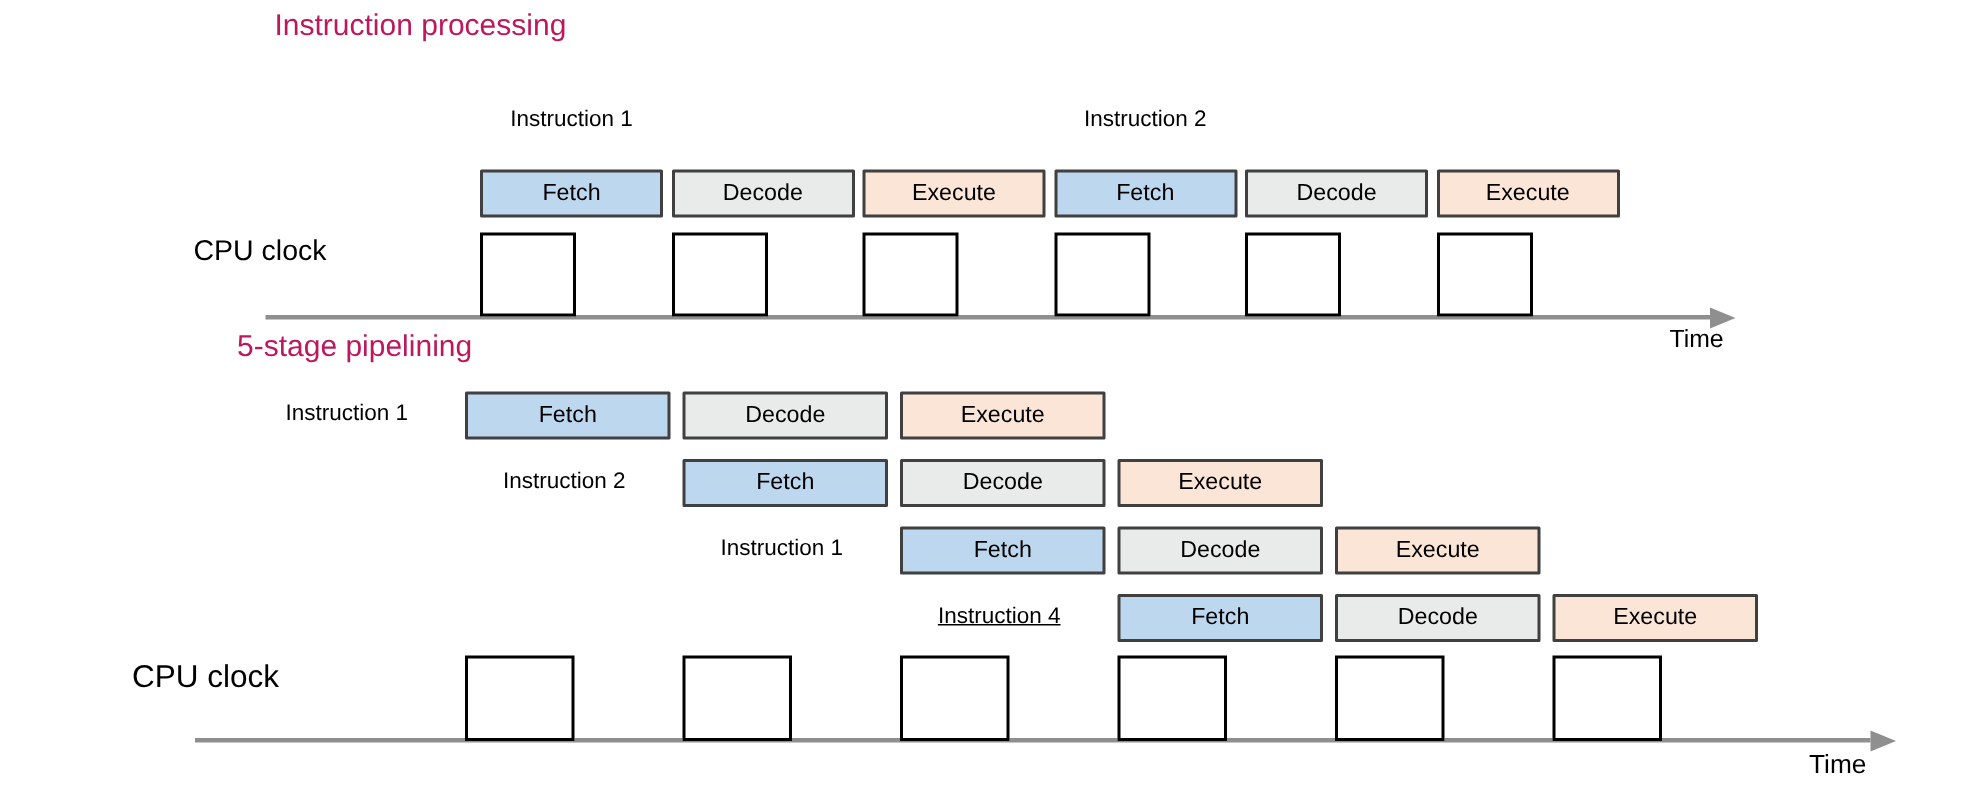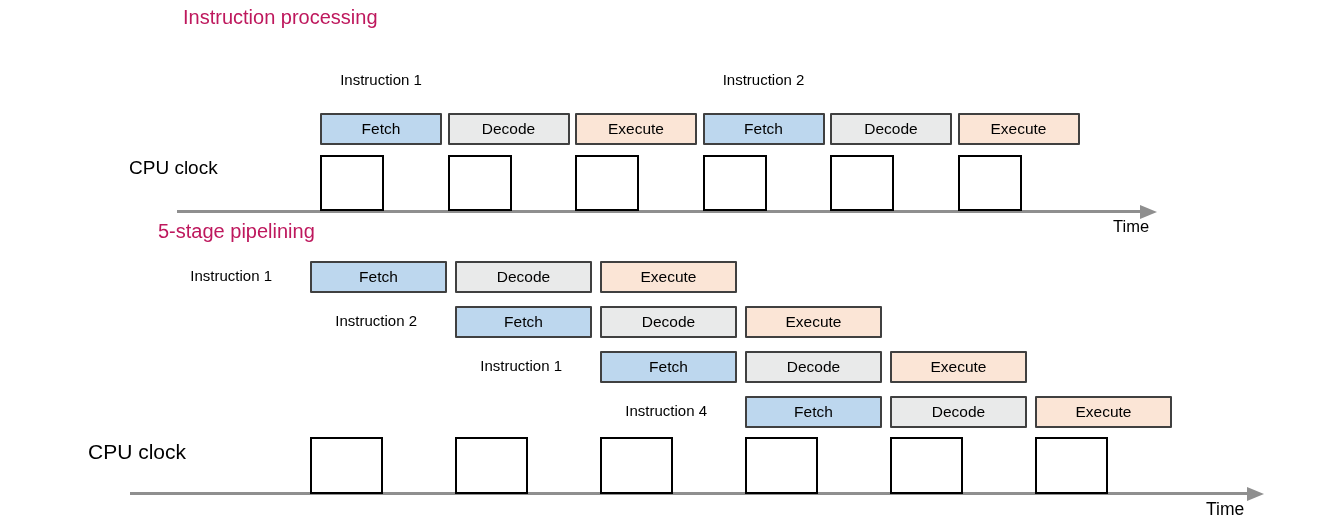--- a/index.html
+++ b/index.html
@@ -117,21 +117,21 @@
       <div class="stage-box stage-decode" style="left: 455px; top: 261px; width: 133px;">Decode</div>
       <div class="stage-box stage-execute" style="left: 600px; top: 261px; width: 133px;">Execute</div>
       <div class="row-label" style="left: 257px; top: 305px; width: 160px;">Instruction 2</div>
       <div class="stage-box stage-fetch" style="left: 455px; top: 306px; width: 133px;">Fetch</div>
       <div class="stage-box stage-decode" style="left: 600px; top: 306px; width: 133px;">Decode</div>
       <div class="stage-box stage-execute" style="left: 745px; top: 306px; width: 133px;">Execute</div>
       <div class="row-label" style="left: 402px; top: 350px; width: 160px;">Instruction 1</div>
       <div class="stage-box stage-fetch" style="left: 600px; top: 351px; width: 133px;">Fetch</div>
       <div class="stage-box stage-decode" style="left: 745px; top: 351px; width: 133px;">Decode</div>
       <div class="stage-box stage-execute" style="left: 890px; top: 351px; width: 133px;">Execute</div>
-      <div class="row-label" style="left: 547px; top: 395px; width: 160px;">Instruction 4</div>
+      <div class="row-label" style="left: 547px; top: 395px; width: 160px; text-decoration: underline;">Instruction 4</div>
       <div class="stage-box stage-fetch" style="left: 745px; top: 396px; width: 133px;">Fetch</div>
       <div class="stage-box stage-decode" style="left: 890px; top: 396px; width: 133px;">Decode</div>
       <div class="stage-box stage-execute" style="left: 1035px; top: 396px; width: 133px;">Execute</div>
     </div>
 
   <div class="abs cpu-label" style="left:88px;top:440px;font-size:21px;">CPU clock</div>
 
   <div class="axis-line" style="left:130px;top:492px;width:1117px;"></div>
   <div class="axis-arrowhead" style="left:1247px;top:486.5px;"></div>
 

